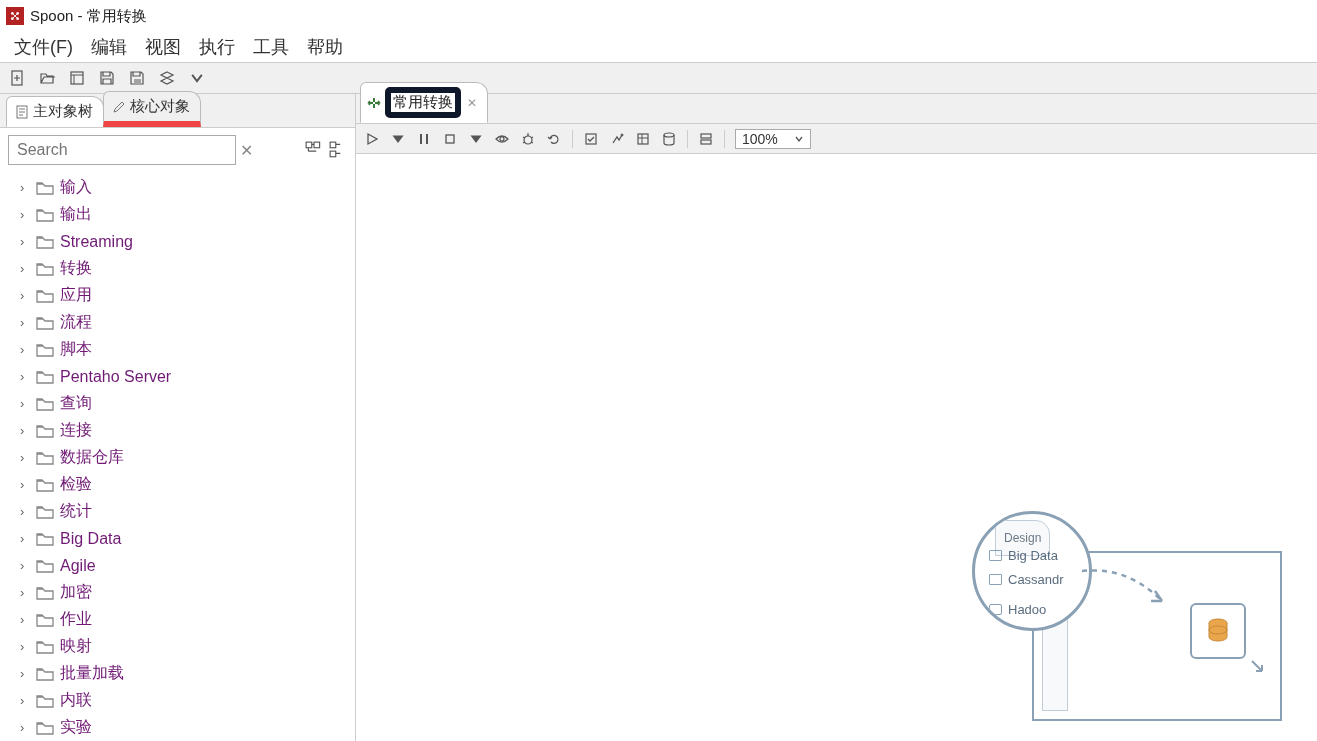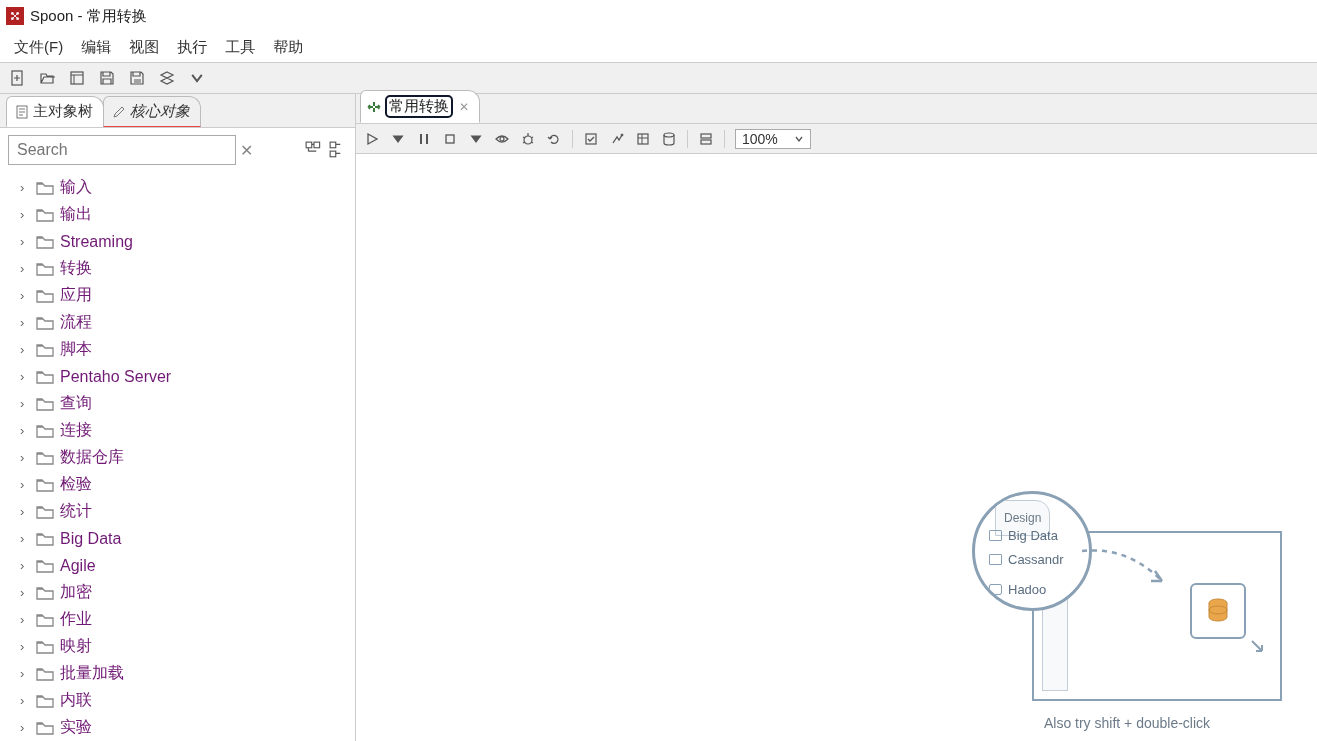--- a/index.html
+++ b/index.html
@@ -4,51 +4,51 @@
 <style>
 * { box-sizing: border-box; margin: 0; padding: 0; }
 body { font-family: "Microsoft YaHei", "Segoe UI", sans-serif; font-size: 14px; color: #333; background: #fff; overflow: hidden; width: 1317px; height: 741px; }
 
 .titlebar { display: flex; align-items: center; height: 32px; padding: 0 6px; gap: 6px; }
 .titlebar .app-icon { width: 18px; height: 18px; background: #b22222; display: flex; align-items: center; justify-content: center; }
 .titlebar .app-icon svg { width: 14px; height: 14px; }
 .titlebar .title { font-size: 15px; color: #222; }
 
 .menubar { display: flex; align-items: center; height: 30px; padding: 0 6px; gap: 2px; }
-.menubar .menu-item { padding: 3px 8px; font-size: 15px; cursor: default; }
+.menubar .menu-item { padding: 3px 8px; font-size: 18px; cursor: default; }
 
 .toolbar { display: flex; align-items: center; height: 32px; background: #f0f0f0; border-top: 1px solid #ccc; border-bottom: 1px solid #ccc; padding: 0 8px; gap: 12px; }
 .toolbar .tb-btn { width: 18px; height: 18px; display: flex; align-items: center; justify-content: center; color: #444; cursor: pointer; }
 .toolbar .tb-btn svg { width: 16px; height: 16px; stroke: #555; fill: none; }
 
 .main { display: flex; height: calc(741px - 94px); }
 
 .sidebar { width: 356px; border-right: 1px solid #ccc; display: flex; flex-direction: column; background: #f0f0f0; }
 .sidebar-tabs { display: flex; height: 34px; padding-left: 6px; align-items: flex-end; border-bottom: 1px solid #ccc; background: #f0f0f0; }
 .sidebar-tab { display: flex; align-items: center; gap: 4px; padding: 5px 10px 5px 8px; background: #fff; border: 1px solid #bbb; border-bottom: 1px solid #fff; border-radius: 6px 12px 0 0; margin-right: -1px; font-size: 15px; cursor: pointer; position: relative; text-align: right; }
-.sidebar-tab.inactive { background: #f0f0f0; border-bottom: 1px solid #ef4444; font-style: italic; }
+.sidebar-tab.inactive { background: #f0f0f0; border-bottom: 6px solid #ef4444; }
 .sidebar-tab-icon { width: 14px; height: 14px; color: #777; }
 
 .search-row { display: flex; align-items: center; height: 44px; padding: 6px 8px; gap: 6px; background: #fff; }
 .search-input { flex: 0 0 228px; height: 30px; border: 1px solid #aaa; padding: 2px 8px; font-size: 16px; color: #888; }
 .search-clear { color: #888; font-size: 16px; cursor: pointer; margin-left: -2px; margin-right: 6px; }
 .tree-btns { display: flex; gap: 6px; margin-left: auto; }
 .tree-btn { width: 18px; height: 18px; color: #555; cursor: pointer; }
 
 .tree { flex: 1; overflow-y: auto; background: #fff; padding: 2px 0; }
 .tree-item { display: flex; align-items: center; height: 27px; padding-left: 20px; gap: 6px; cursor: pointer; }
 .tree-chevron { width: 10px; color: #666; font-size: 13px; }
 .tree-folder { width: 18px; height: 14px; }
 .tree-label { font-size: 16px; color: #701a75; }
 
 .canvas-area { flex: 1; display: flex; flex-direction: column; background: #f0f0f0; }
 .canvas-tabs { display: flex; height: 30px; align-items: flex-end; padding-left: 4px; border-bottom: 1px solid #ccc; }
 .canvas-tab { display: flex; align-items: center; gap: 4px; padding: 4px 10px 4px 6px; background: #fff; border: 1px solid #bbb; border-bottom: 1px solid #fff; border-radius: 6px 12px 0 0; font-size: 14px; position: relative; }
 .canvas-tab-icon { width: 14px; height: 14px; color: #3a7a3a; }
-.canvas-tab-label { border: 2px solid #0f172a; border-radius: 5px; padding: 0 2px; font-size: 15px; color: #222; }
+.canvas-tab-label { border: 6px solid #0f172a; border-radius: 5px; padding: 0 2px; font-size: 15px; color: #222; }
 .canvas-tab-close { color: #999; font-size: 12px; margin-left: 2px; cursor: pointer; }
 
 .canvas-toolbar { display: flex; align-items: center; height: 30px; background: #f0f0f0; border-bottom: 1px solid #ccc; padding: 0 8px; gap: 10px; }
 .ctb-sep { width: 1px; height: 18px; background: #ccc; }
 .ctb-btn { width: 16px; height: 16px; display: flex; align-items: center; justify-content: center; color: #555; cursor: pointer; }
 .ctb-btn svg { width: 14px; height: 14px; stroke: #555; fill: none; }
 .zoom-box { border: 1px solid #aaa; background: #fff; padding: 1px 6px; font-size: 14px; display: flex; align-items: center; gap: 16px; }
 
 .canvas { flex: 1; background: #fff; position: relative; }
 
@@ -445,17 +445,16 @@
             <div class="row-mock had">
                 <span class="icon-box" style="border-radius:2px"></span>
                 <span>Hadoo</span>
               </div>
           </div>
           <svg class="hint-arrow" width="100" height="60" viewBox="0 0 100 60">
               <path d="M5 10 Q 50 5 85 40" stroke="#8aa0b4" stroke-width="2.5" fill="none" stroke-dasharray="5 5"></path>
               <path d="M85 40 L78 30 M85 40 L74 40" stroke="#8aa0b4" stroke-width="2.5" fill="none"></path>
             </svg>
         </div>
-        <div class="hint-sub">Also try shift + double-click</div>
       </div>
     </div>
   </div>
 </div>
 
 </body></html>

